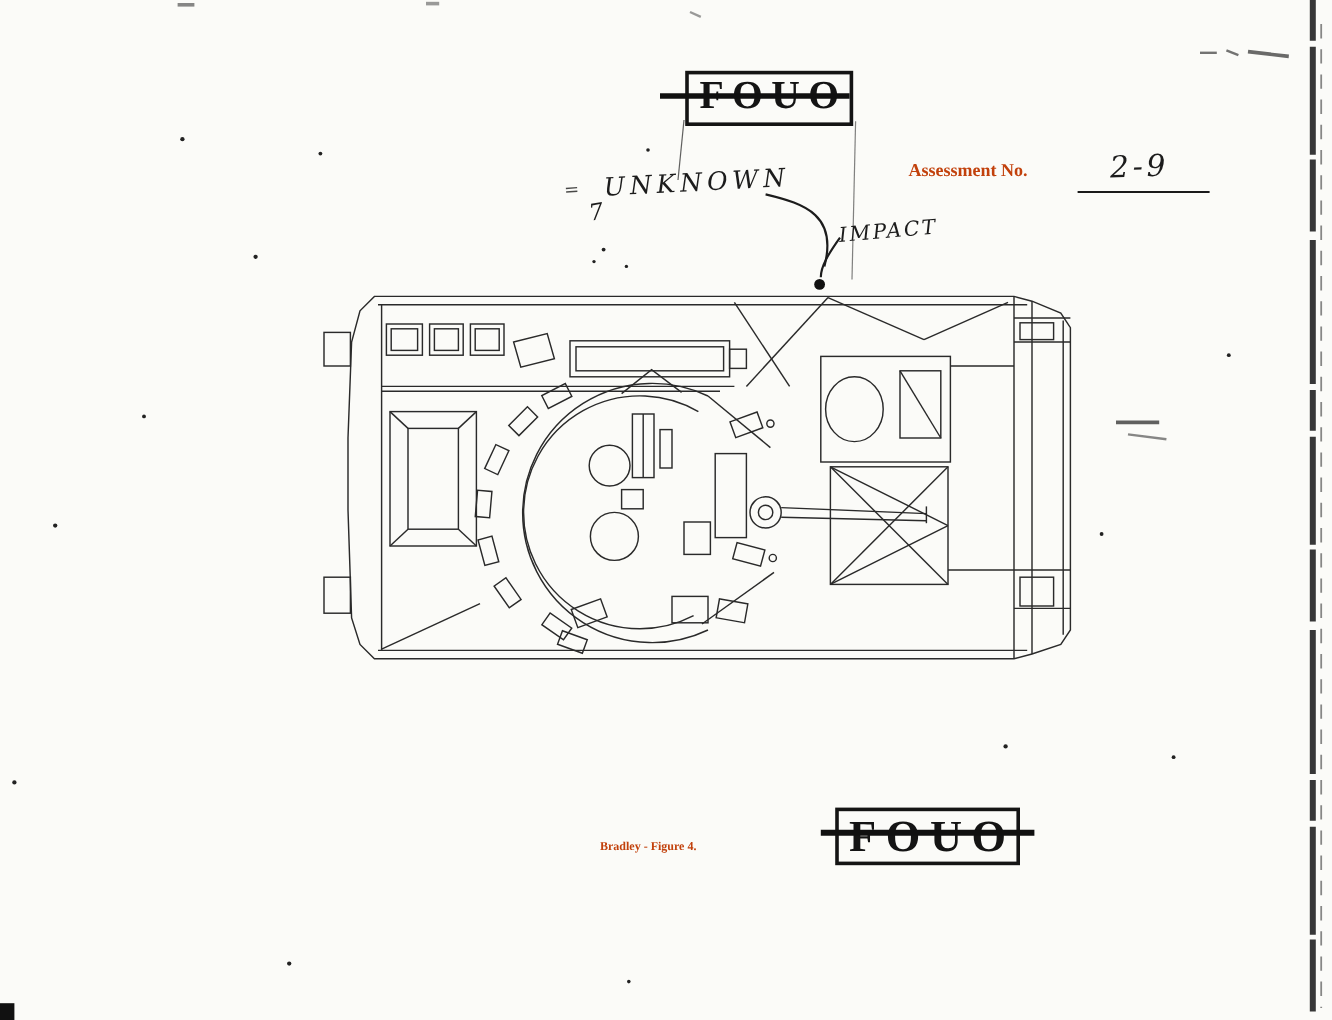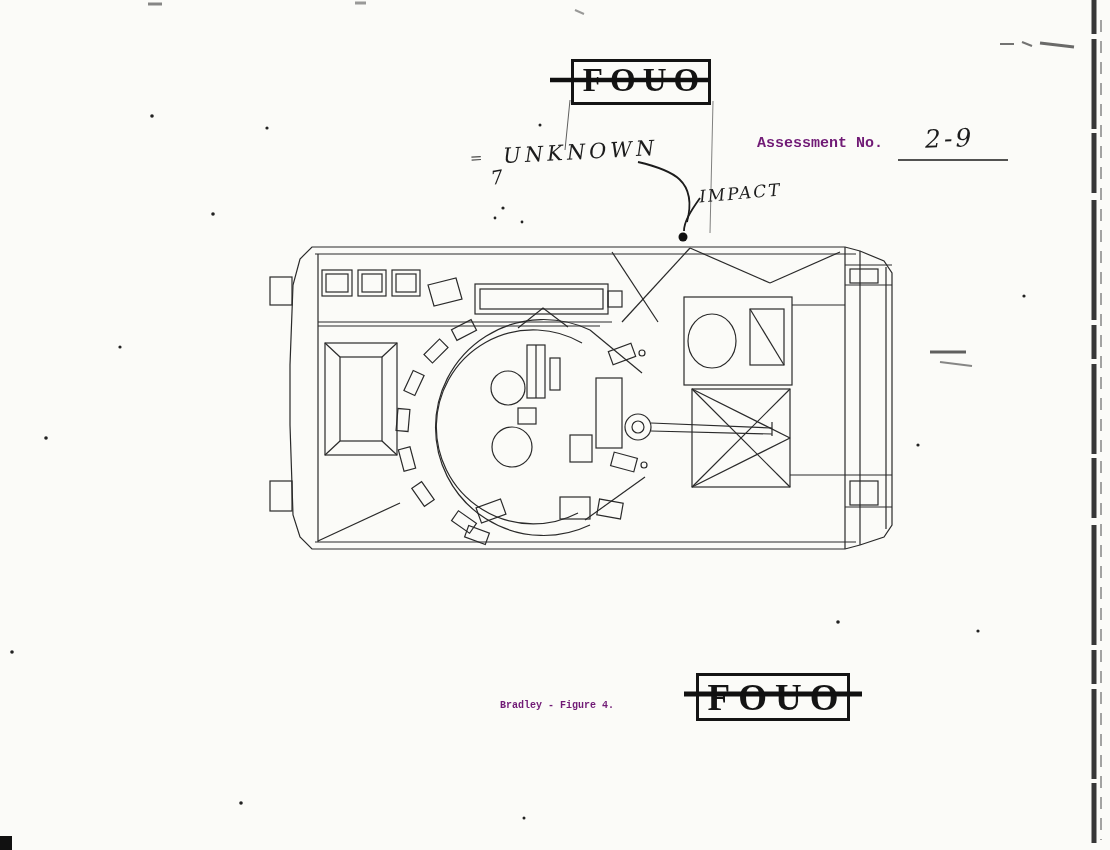--- a/index.html
+++ b/index.html
@@ -2,22 +2,22 @@
 <html><head>
 <meta charset="utf-8">
 <style>
   html,body{margin:0;padding:0;background:#e8e8e4;}
   .page{
     position:relative;width:1110px;height:850px;background:#fbfbf8;
     overflow:hidden;font-family:"Liberation Mono","DejaVu Sans Mono",monospace;
   }
   .abs{position:absolute;}
   .typed{
-    font-family:Liberation Mono, monospace;
-    font-weight:700;color:#701a75;white-space:nowrap;
+    font-family:Liberation Serif, serif;
+    font-weight:700;color:#c2410c;white-space:nowrap;
   }
   .hand{
     font-family:"DejaVu Serif","Liberation Serif",serif;
     font-style:italic;color:#1c1c1c;white-space:nowrap;
   }
   .stamp{
     position:absolute;border:3px solid #141414;
     display:flex;align-items:flex-start;justify-content:center;
     font-family:"Liberation Serif","DejaVu Serif",serif;font-weight:700;color:#141414;
     background:transparent;

